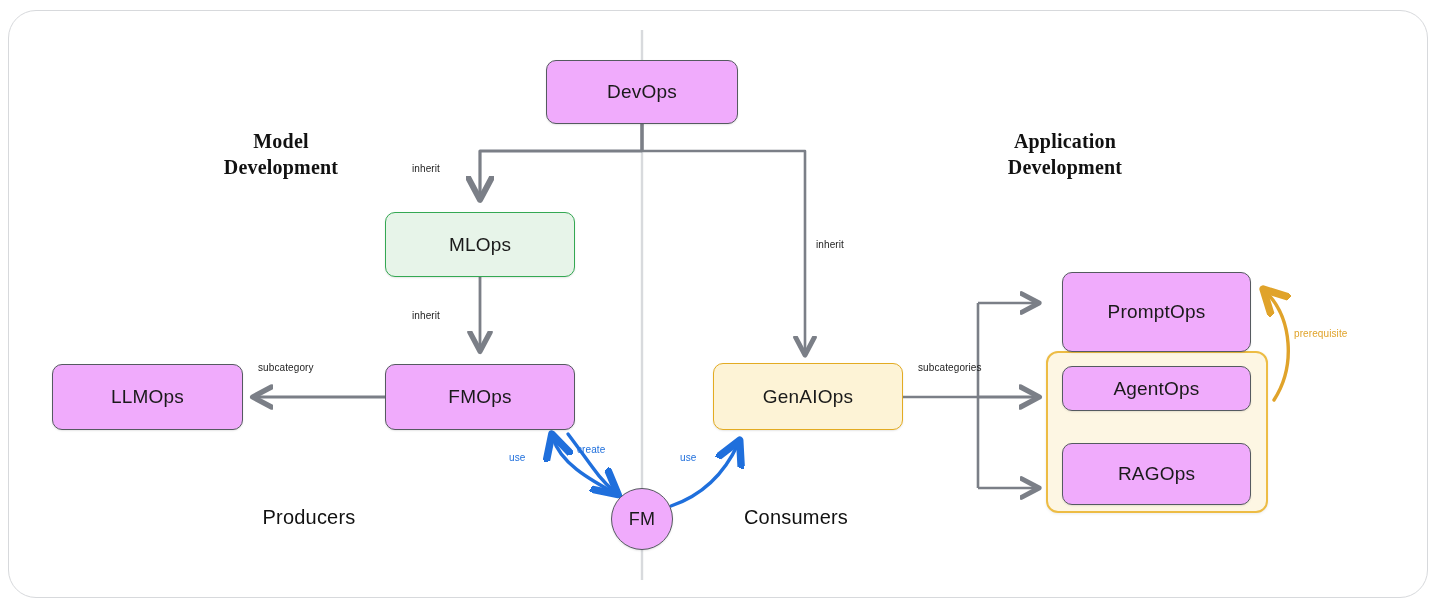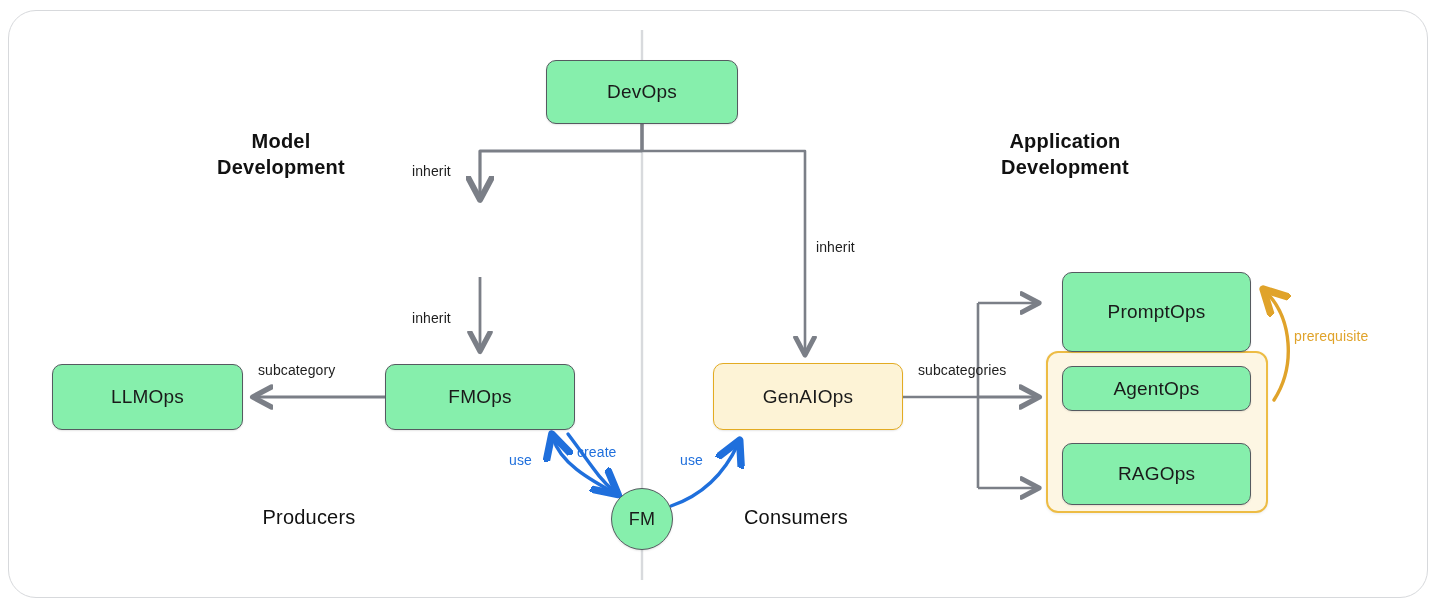--- a/index.html
+++ b/index.html
@@ -3,36 +3,36 @@
 <meta charset="utf-8">
 <style>
   html,body{margin:0;padding:0;background:#ffffff;}
   body{width:1436px;height:610px;font-family:"Liberation Sans",sans-serif;overflow:hidden;}
   #stage{position:relative;width:1436px;height:610px;background:#fff;}
   .card{position:absolute;left:8px;top:10px;width:1420px;height:588px;
         box-sizing:border-box;border:1.5px solid #d7d9dc;border-radius:28px;background:#fff;}
   svg.layer{position:absolute;left:0;top:0;width:1436px;height:610px;pointer-events:none;}
 
   .node{position:absolute;box-sizing:border-box;display:flex;align-items:center;
-        justify-content:center;border:1.6px solid #555a60;border-radius:10px;background:#86efac;
+        justify-content:center;border:1.6px solid #555a60;border-radius:10px;background:#f0abfc;
         color:#1a1a1a;font-size:19px;letter-spacing:.2px;
         box-shadow:0 1px 2px rgba(0,0,0,.10);}
   .node.green{border-color:#34a853;background:#e7f4e9;}
   .node.yellow{border-color:#e3ab22;background:#fdf3d6;}
   .node.circle{border-radius:50%;border-width:1.6px;font-size:18px;}
 
   .group-box{position:absolute;box-sizing:border-box;border:2px solid #edbc44;
              border-radius:12px;background:#fdf6e3;box-shadow:0 1px 3px rgba(0,0,0,.08);}
 
   .zone-title{position:absolute;text-align:center;font-weight:bold;font-size:20px;
-              color:#111;line-height:1.28;letter-spacing:.2px;}
+              color:#111;line-height:1.28;letter-spacing:.2px;font-family:Liberation Serif, serif;}
   .role-title{position:absolute;text-align:center;font-weight:normal;font-size:20px;
               color:#111;letter-spacing:.2px;}
 
-  .edge-label{position:absolute;font-size:14px;color:#1d1d1d;white-space:nowrap;letter-spacing:.1px;}
+  .edge-label{position:absolute;font-size:10px;color:#1d1d1d;white-space:nowrap;letter-spacing:.1px;}
   .edge-label.blue{color:#1f6fdc;}
   .edge-label.orange{color:#e0a32a;}
 </style>
 </head>
 <body>
 
 <div id="stage">
 
   <div class="card"></div>
 
@@ -75,20 +75,23 @@
 
     <path d="M1274,400 C1296,366 1292,318 1266,292" fill="none" stroke="#e0a32a" stroke-width="3.4" stroke-linecap="round" marker-end="url(#ah-orange)"></path>
   </svg>
 
   <div class="group-box" style="left:1046px;top:351px;width:222px;height:162px;"></div>
 
   <div class="node" style="left:546px;top:60px;width:192px;height:64px;">
     <span>DevOps</span>
   </div>
 
+  <div class="node green" style="left:385px;top:212px;width:190px;height:65px;">
+    <span>MLOps</span>
+  </div>
 
   <div class="node" style="left:385px;top:364px;width:190px;height:66px;">
     <span>FMOps</span>
   </div>
 
   <div class="node" style="left:52px;top:364px;width:191px;height:66px;">
     <span>LLMOps</span>
   </div>
 
   <div class="node yellow" style="left:713px;top:363px;width:190px;height:67px;">

